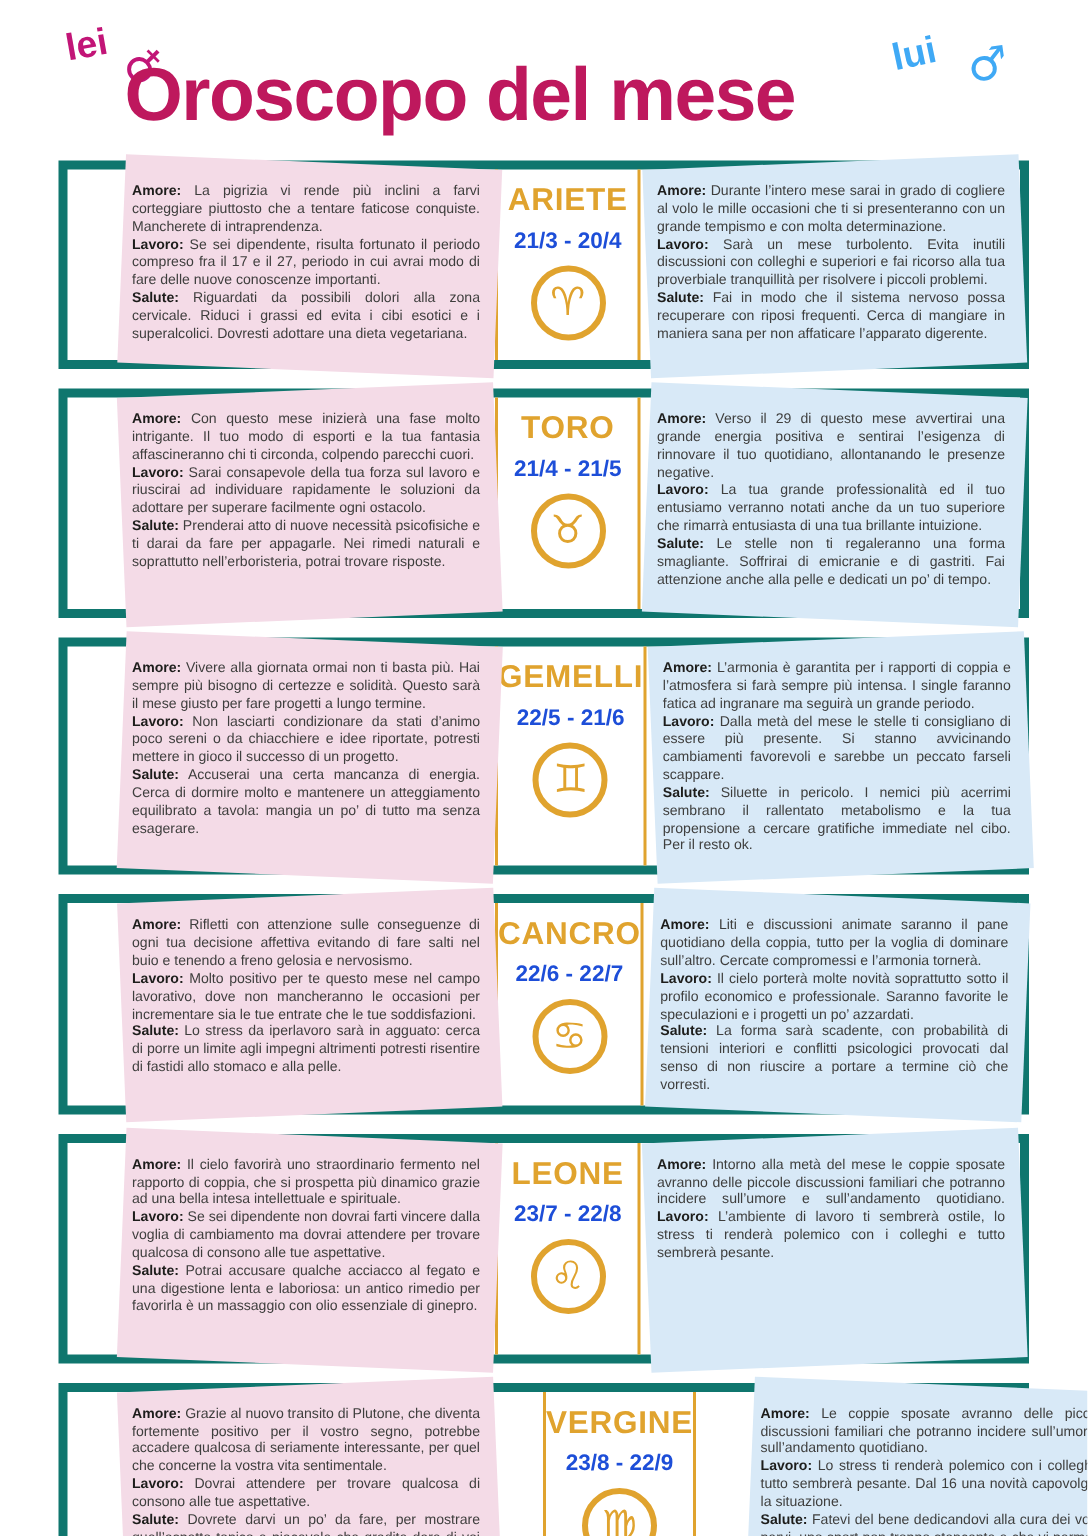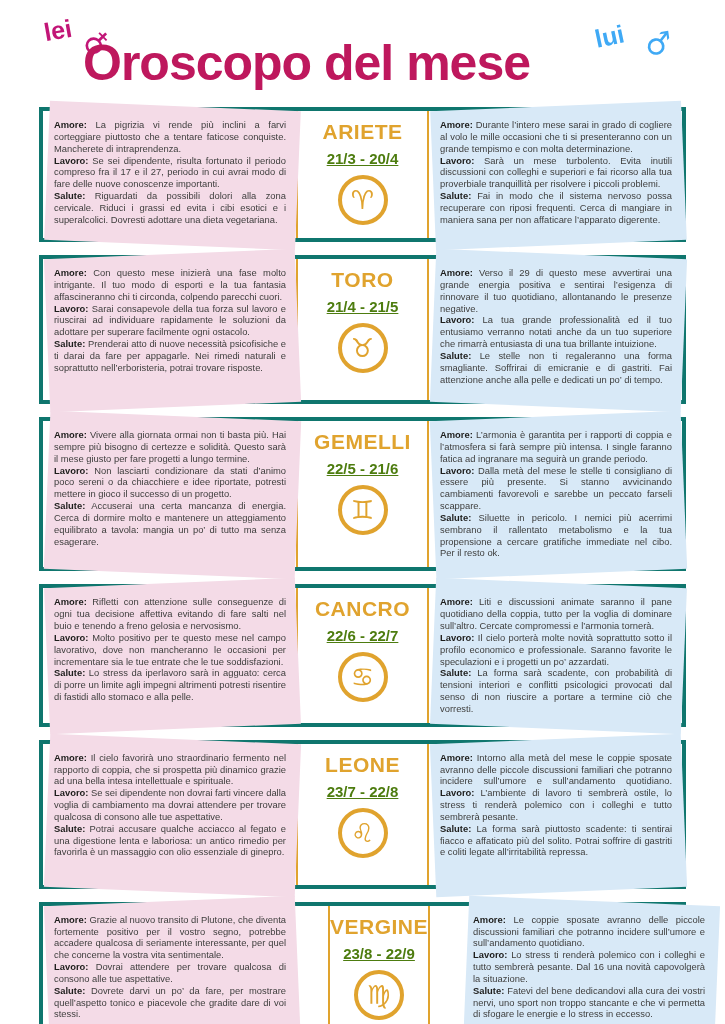--- a/index.html
+++ b/index.html
@@ -14,41 +14,41 @@
   .lei-symbol{position:absolute;left:85px;top:26px;font-size:30px;font-weight:bold;
        color:#c21577;transform:rotate(-135deg);display:inline-block;
        font-family:"DejaVu Sans",sans-serif;}
   .lui{position:absolute;left:595px;top:22px;font-size:25px;font-weight:bold;
        color:#3fa9f5;transform:rotate(-12deg);}
   .lui-symbol{position:absolute;left:645px;top:26px;font-size:30px;font-weight:bold;
        color:#3fa9f5;transform:rotate(-8deg);display:inline-block;
        font-family:"DejaVu Sans",sans-serif;}
   
   .rows{margin:0 39px;}
-  .row{position:relative;display:flex;border:4px solid #0f766e;margin-bottom:13px;
-       background:#fff;}
+  .row{position:relative;display:flex;border:6px solid #0f766e;margin-bottom:13px;
+       background:#fff;padding-left:32px;}
   .row.r1{min-height:127px;} .row.r2{min-height:141px;} .row.r3{min-height:129px;}
   .row.r4{min-height:134px;} .row.r5{min-height:141px;} .row.r6{min-height:139px;gap:32px;}
   .cell{position:relative;}
   .side{flex:0 0 253px;padding:8px 10px 8px 11px;box-sizing:border-box;}
   .center{flex:1 1 auto;border-left:2px solid #e0a32e;border-right:2px solid #e0a32e;
           display:flex;flex-direction:column;align-items:center;justify-content:flex-start;
           padding-top:9px;}
   .txt{position:relative;z-index:2;}
   .txt p{margin:0;font-size:9.4px;line-height:1.26;text-align:justify;color:#3e3e3d;}
   .lbl{font-weight:bold;color:#1d1d1b;}
   
   .bg{position:absolute;z-index:1;left:4px;right:-2px;top:-5px;bottom:-7px;}
   .bg.pink{background:#f4dbe7;}
   .bg.blue{background:#d8e9f7;}
   .rot-pos{transform:rotate(2.4deg);}
   .rot-neg{transform:rotate(-2.4deg);}
   
   .sign-name{font-size:21px;font-weight:bold;color:#e0a32e;letter-spacing:.5px;}
-  .sign-dates{font-size:15px;font-weight:bold;color:#4d7c0f;margin-top:6px;text-decoration:underline;}
+  .sign-dates{font-size:15px;font-weight:bold;color:#1d4ed8;margin-top:6px;}
   .sign-circle{width:42px;height:42px;border:4px solid #e0a32e;border-radius:50%;
                margin-top:8px;display:flex;align-items:center;justify-content:center;}
   .sign-glyph{font-size:26px;font-weight:bold;color:#e0a32e;line-height:1;
               font-family:"DejaVu Sans",sans-serif;}
 </style>
 </head>
 <body>
 
 <div class="page">
 
@@ -179,21 +179,20 @@
         <div class="sign-name">LEONE</div>
         <div class="sign-dates">23/7 - 22/8</div>
         <div class="sign-circle">
             <span class="sign-glyph">♌</span>
           </div>
       </div>
       <div class="cell side">
         <div class="bg blue rot-neg"></div>
         <div class="txt">
           <p><b class="lbl">Amore:</b> <span>Intorno alla metà del mese le coppie sposate avranno delle piccole discussioni familiari che potranno incidere sull’umore e sull’andamento quotidiano.</span> <b class="lbl">Lavoro:</b> <span>L’ambiente di lavoro ti sembrerà ostile, lo stress ti renderà polemico con i colleghi e tutto sembrerà pesante.</span></p>
-          <p><b class="lbl">Salute:</b> <span>La forma sarà piuttosto scadente: ti sentirai fiacco e affaticato più del solito. Potrai soffrire di gastriti e coliti legate all’irritabilità repressa.</span></p>
         </div>
       </div>
     </section>
 
     <section class="row r6">
       <div class="cell side">
         <div class="bg pink rot-neg"></div>
         <div class="txt">
           <p><b class="lbl">Amore:</b> <span>Grazie al nuovo transito di Plutone, che diventa fortemente positivo per il vostro segno, potrebbe accadere qualcosa di seriamente interessante, per quel che concerne la vostra vita sentimentale.</span></p>
           <p><b class="lbl">Lavoro:</b> <span>Dovrai attendere per trovare qualcosa di consono alle tue aspettative.</span></p>

